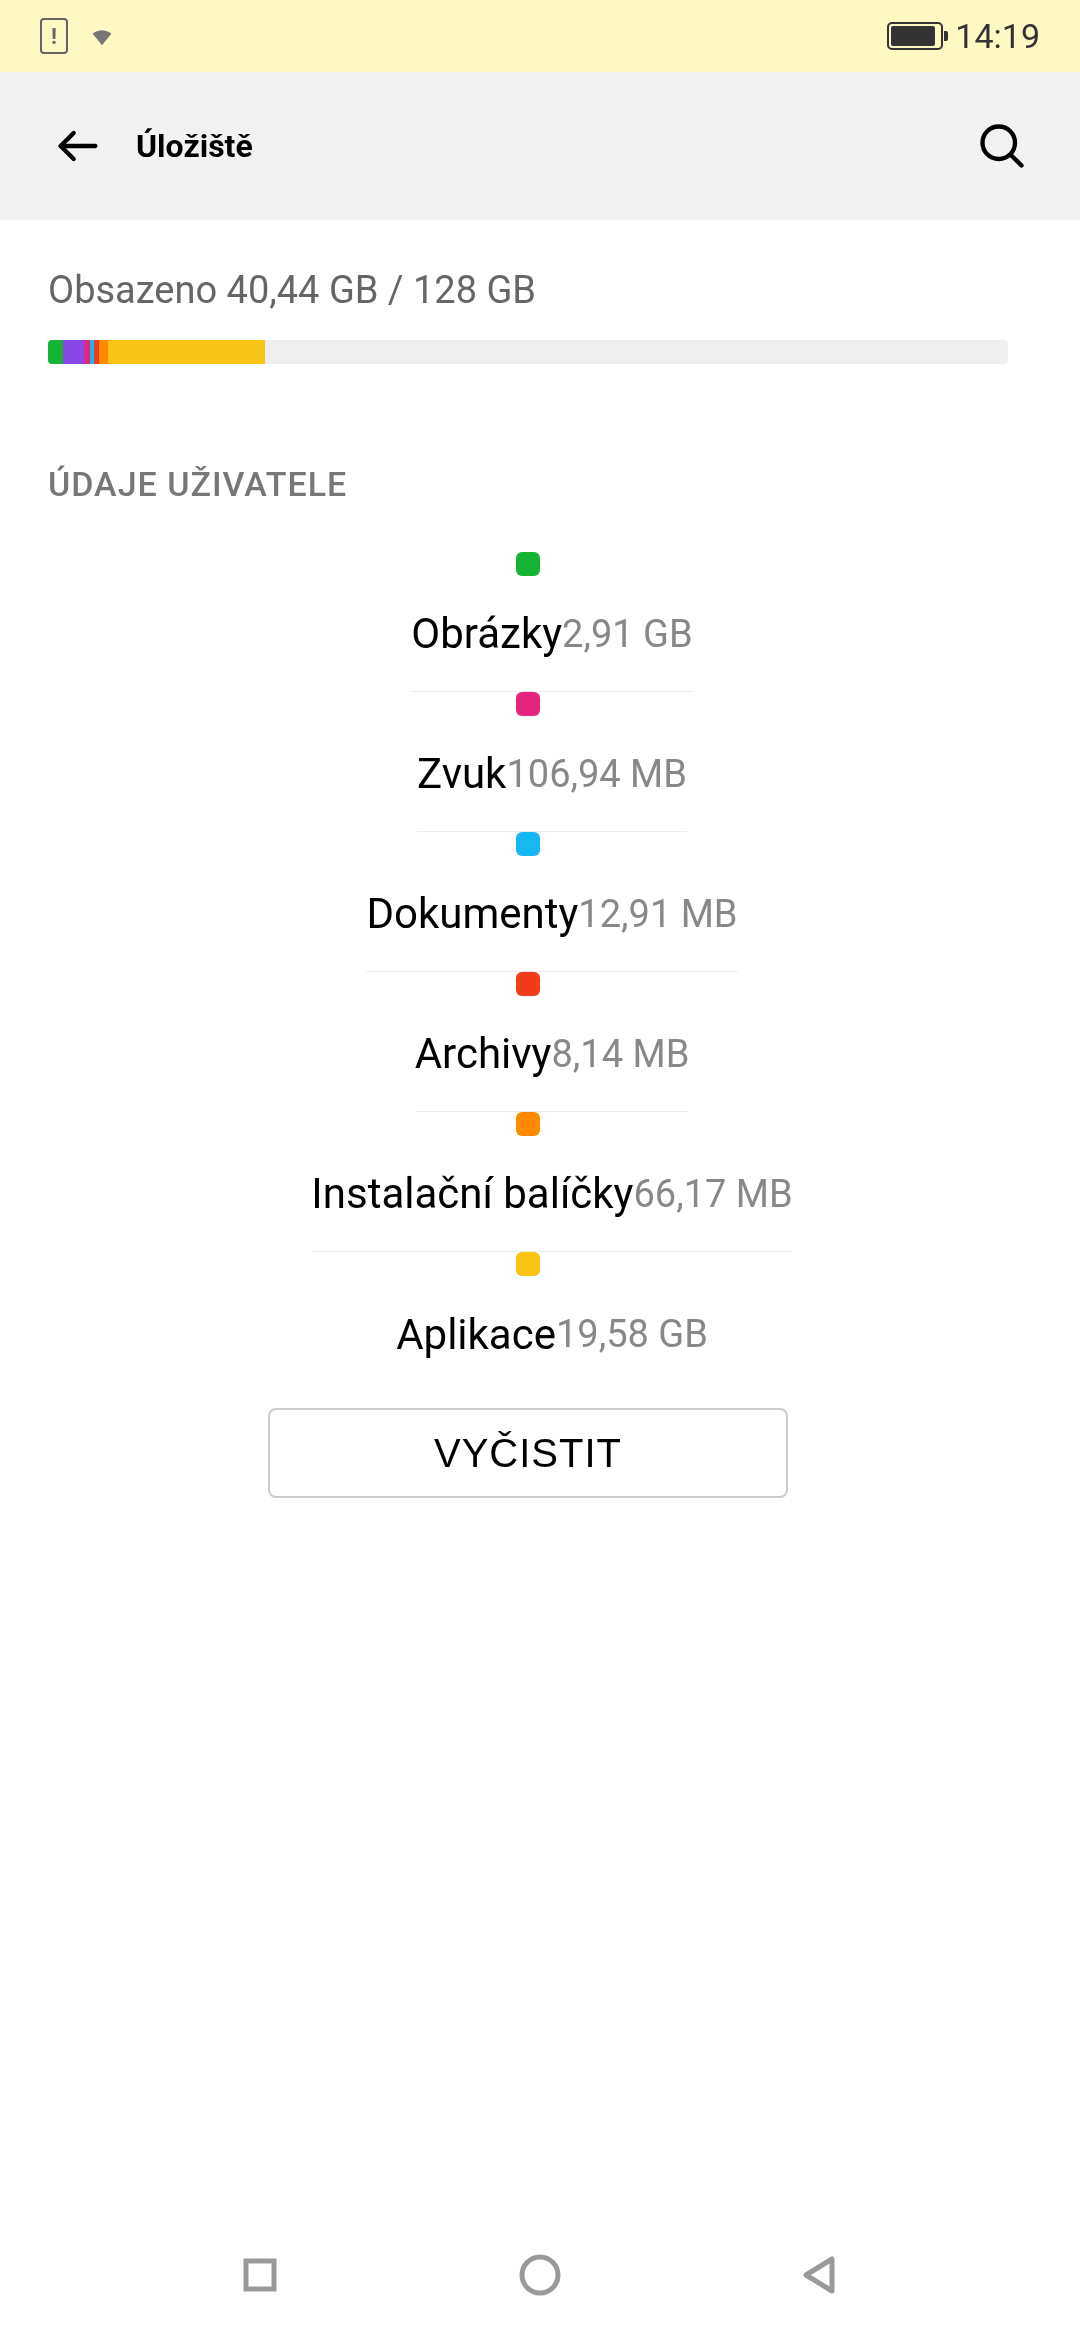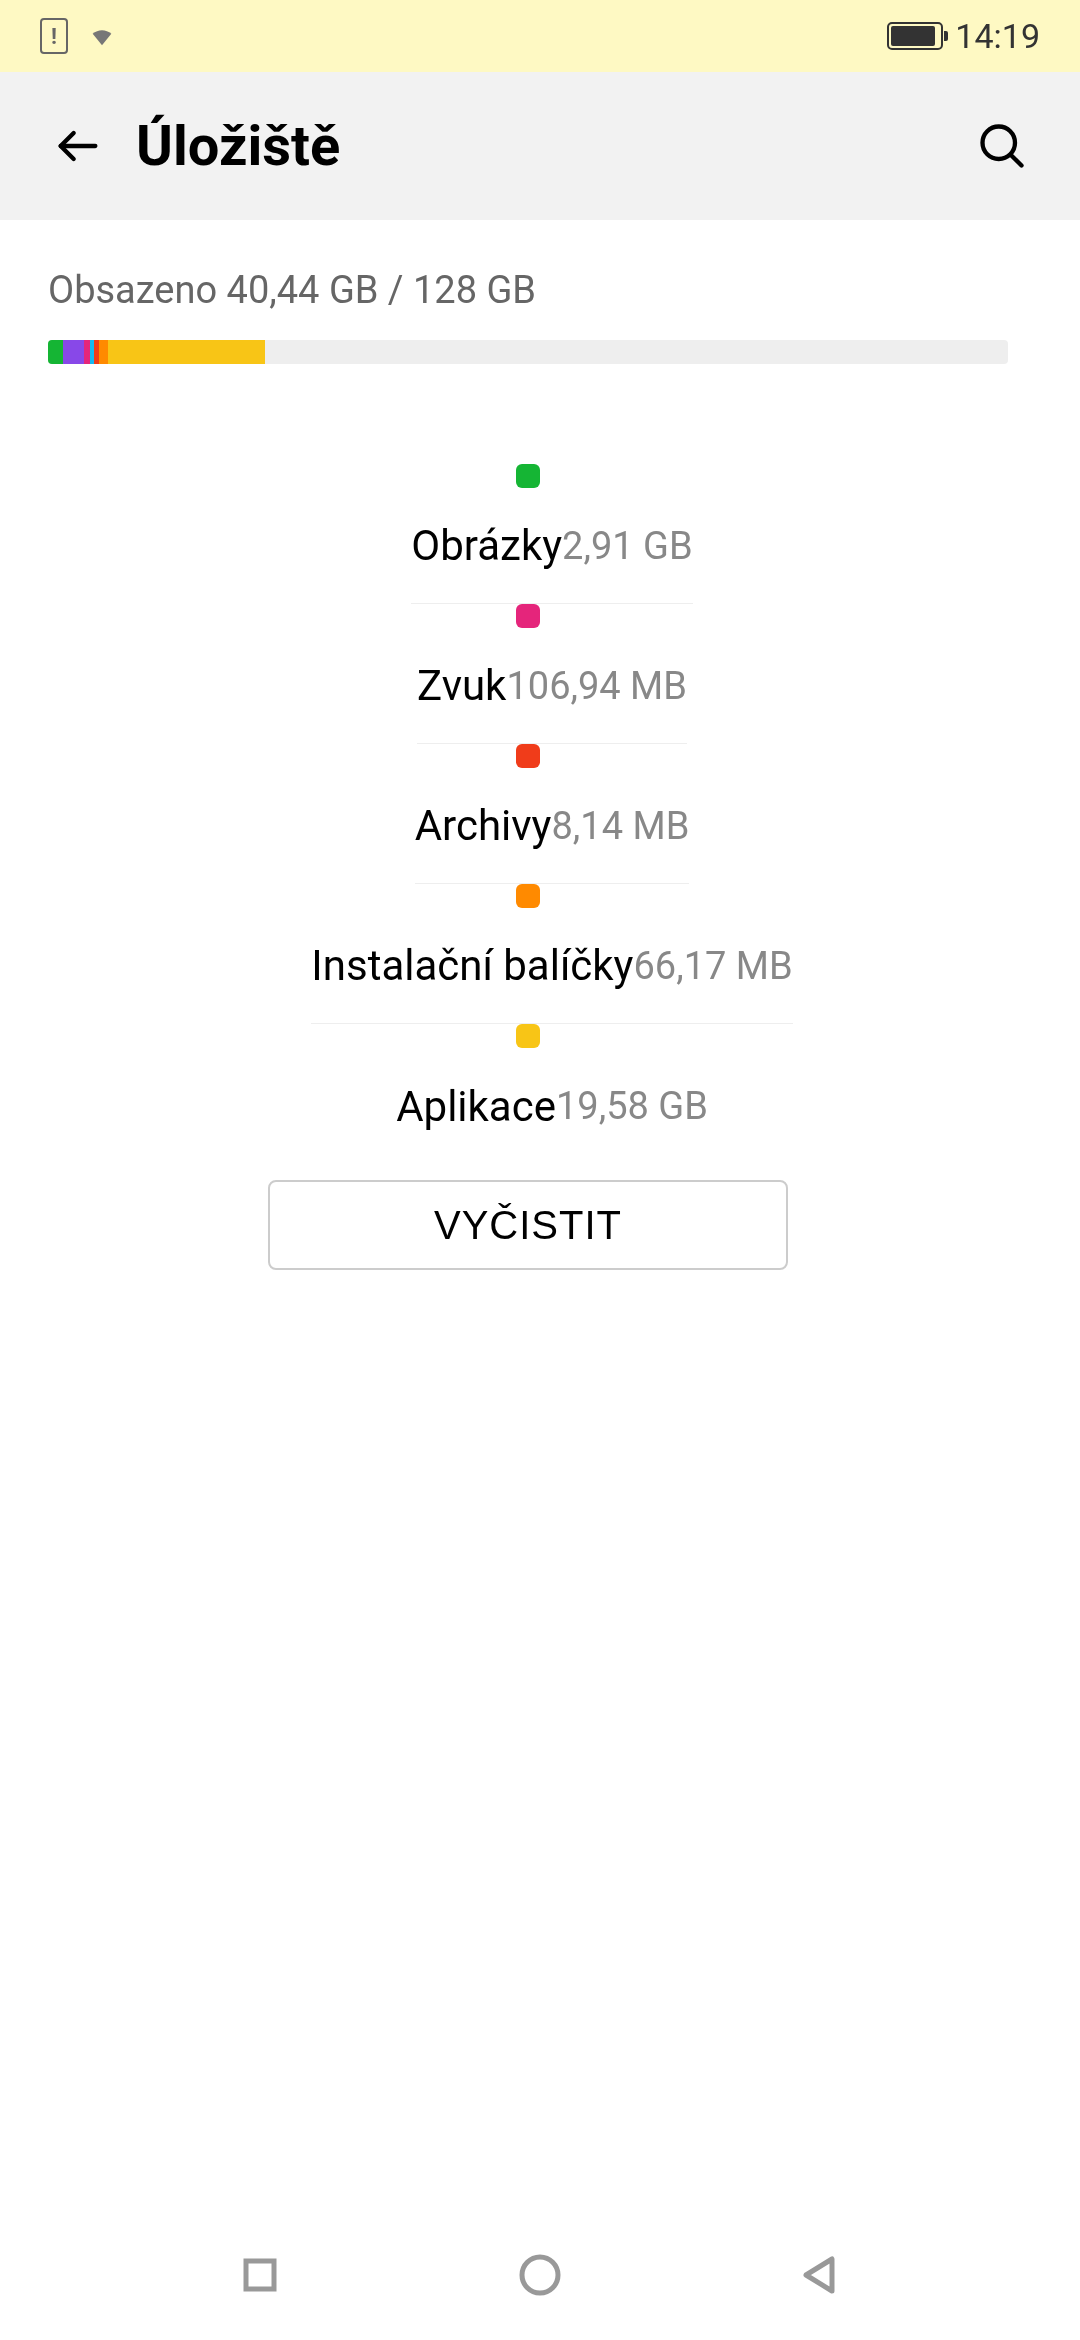--- a/index.html
+++ b/index.html
@@ -12,21 +12,21 @@
 .sim-icon::after { content: "!"; position: absolute; top: 50%; left: 50%; transform: translate(-50%, -50%); font-size: 22px; font-weight: bold; color: #666; }
 .wifi-icon { width: 36px; height: 28px; position: relative; }
 .wifi-icon svg { width: 100%; height: 100%; }
 .battery-icon { width: 56px; height: 28px; border: 2.5px solid #333; border-radius: 5px; position: relative; }
 .battery-icon::after { content: ""; position: absolute; right: -7px; top: 7px; width: 4px; height: 10px; background: #333; border-radius: 0 2px 2px 0; }
 .battery-fill { position: absolute; left: 2px; top: 2px; bottom: 2px; width: 44px; background: #333; border-radius: 2px; }
 
 .header { height: 148px; background: #f2f2f2; display: flex; align-items: center; padding: 0 48px; }
 .back-btn { width: 60px; height: 60px; display: flex; align-items: center; justify-content: center; cursor: pointer; }
 .back-btn svg { width: 52px; height: 52px; }
-.title { font-size: 56px; font-weight: 700; color: #000; margin-left: 28px; flex: 1; }
+.title { font-size: 32px; font-weight: 700; color: #000; margin-left: 28px; flex: 1; }
 .search-btn { width: 60px; height: 60px; display: flex; align-items: center; justify-content: center; cursor: pointer; }
 .search-btn svg { width: 52px; height: 52px; }
 
 .content { background: #fff; padding: 48px 72px 0 48px; }
 .usage-text { font-size: 38px; color: #666; margin-bottom: 28px; }
 .progress-bar { width: 100%; height: 24px; background: #eee; border-radius: 4px; display: flex; overflow: hidden; margin-bottom: 100px; }
 .progress-seg { height: 100%; }
 
 .section-header { font-size: 34px; color: #777; font-weight: 500; letter-spacing: 1px; margin-bottom: 48px; }
 .list-item { display: flex; align-items: center; height: 140px; cursor: pointer; flex-direction: column; }
@@ -83,33 +83,41 @@
   <div class="usage-text">Obsazeno 40,44 GB / 128 GB</div>
   <div class="progress-bar" id="progress-bar">
       <div class="progress-seg" style="background: rgb(21, 181, 52); width: 1.6%;"></div>
       <div class="progress-seg" style="background: rgb(136, 72, 232); width: 2.2%;"></div>
       <div class="progress-seg" style="background: rgb(229, 37, 123); width: 0.6%;"></div>
       <div class="progress-seg" style="background: rgb(22, 185, 242); width: 0.4%;"></div>
       <div class="progress-seg" style="background: rgb(240, 60, 26); width: 0.5%;"></div>
       <div class="progress-seg" style="background: rgb(255, 138, 0); width: 1%;"></div>
       <div class="progress-seg" style="background: rgb(248, 197, 22); width: 16.3%;"></div>
     </div>
+  <div class="section-header">ÚDAJE UŽIVATELE</div>
   <div id="items-list">
       <div class="list-item">
         <div class="color-dot" style="background: rgb(21, 181, 52);"></div>
         <div class="item-body">
           <div class="item-label">Obrázky</div>
           <div class="item-value">2,91 GB</div>
         </div>
       </div>
       <div class="list-item">
         <div class="color-dot" style="background: rgb(229, 37, 123);"></div>
         <div class="item-body">
           <div class="item-label">Zvuk</div>
           <div class="item-value">106,94 MB</div>
+        </div>
+      </div>
+      <div class="list-item">
+        <div class="color-dot" style="background: rgb(22, 185, 242);"></div>
+        <div class="item-body">
+          <div class="item-label">Dokumenty</div>
+          <div class="item-value">12,91 MB</div>
         </div>
       </div>
       <div class="list-item">
         <div class="color-dot" style="background: rgb(240, 60, 26);"></div>
         <div class="item-body">
           <div class="item-label">Archivy</div>
           <div class="item-value">8,14 MB</div>
         </div>
       </div>
       <div class="list-item">

